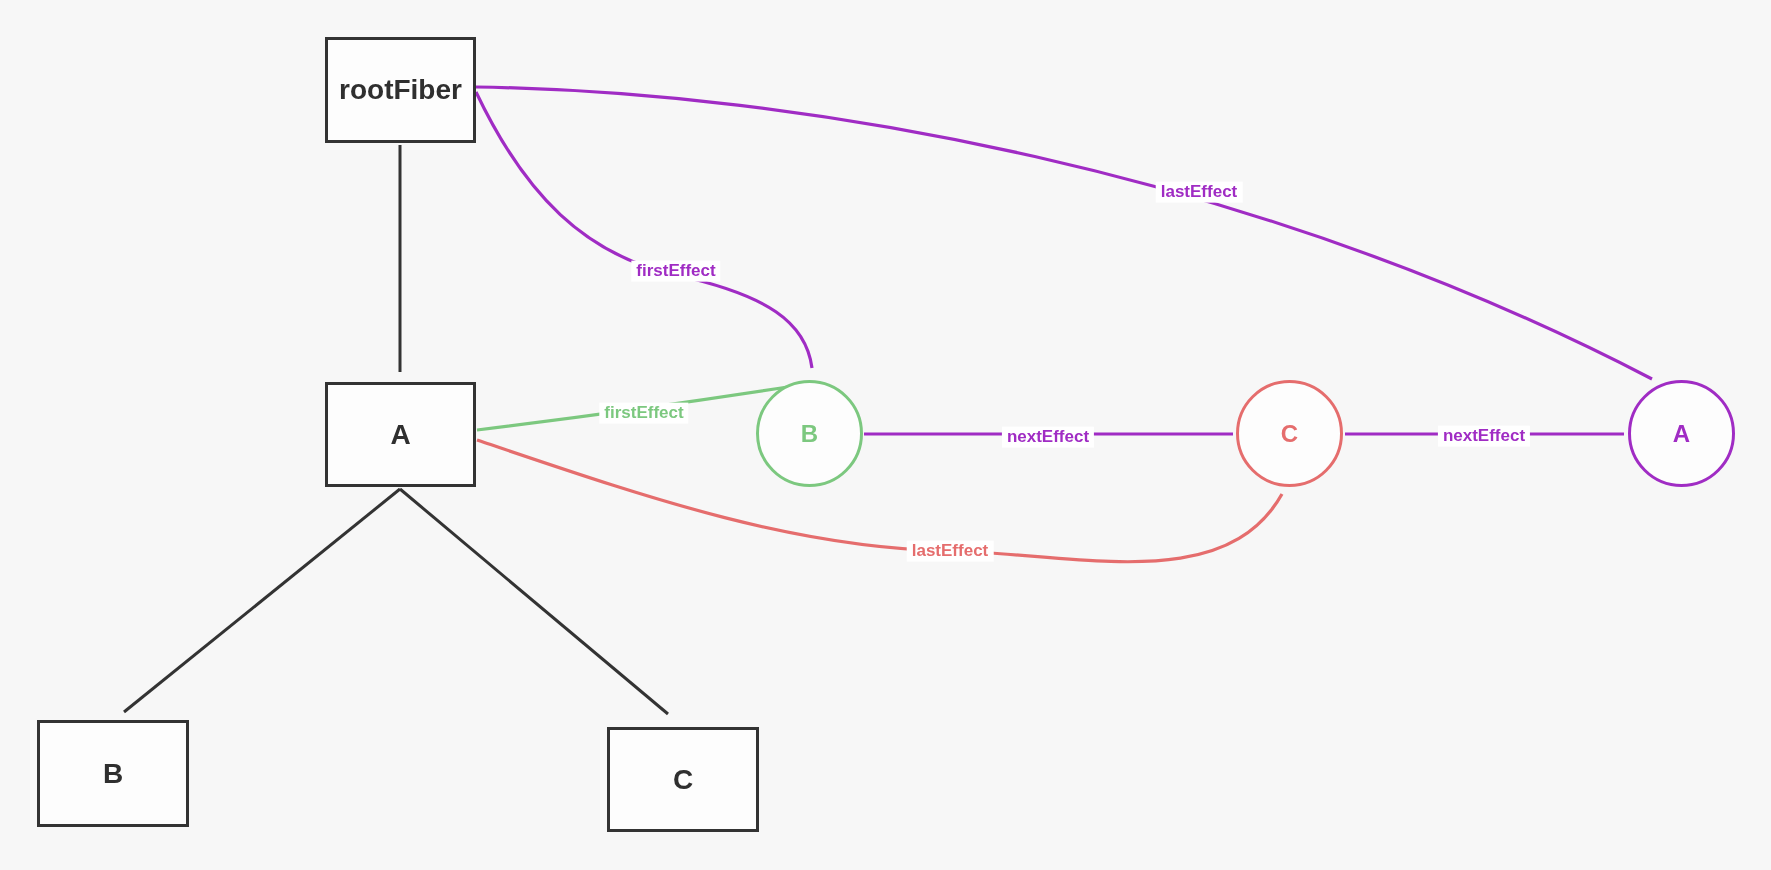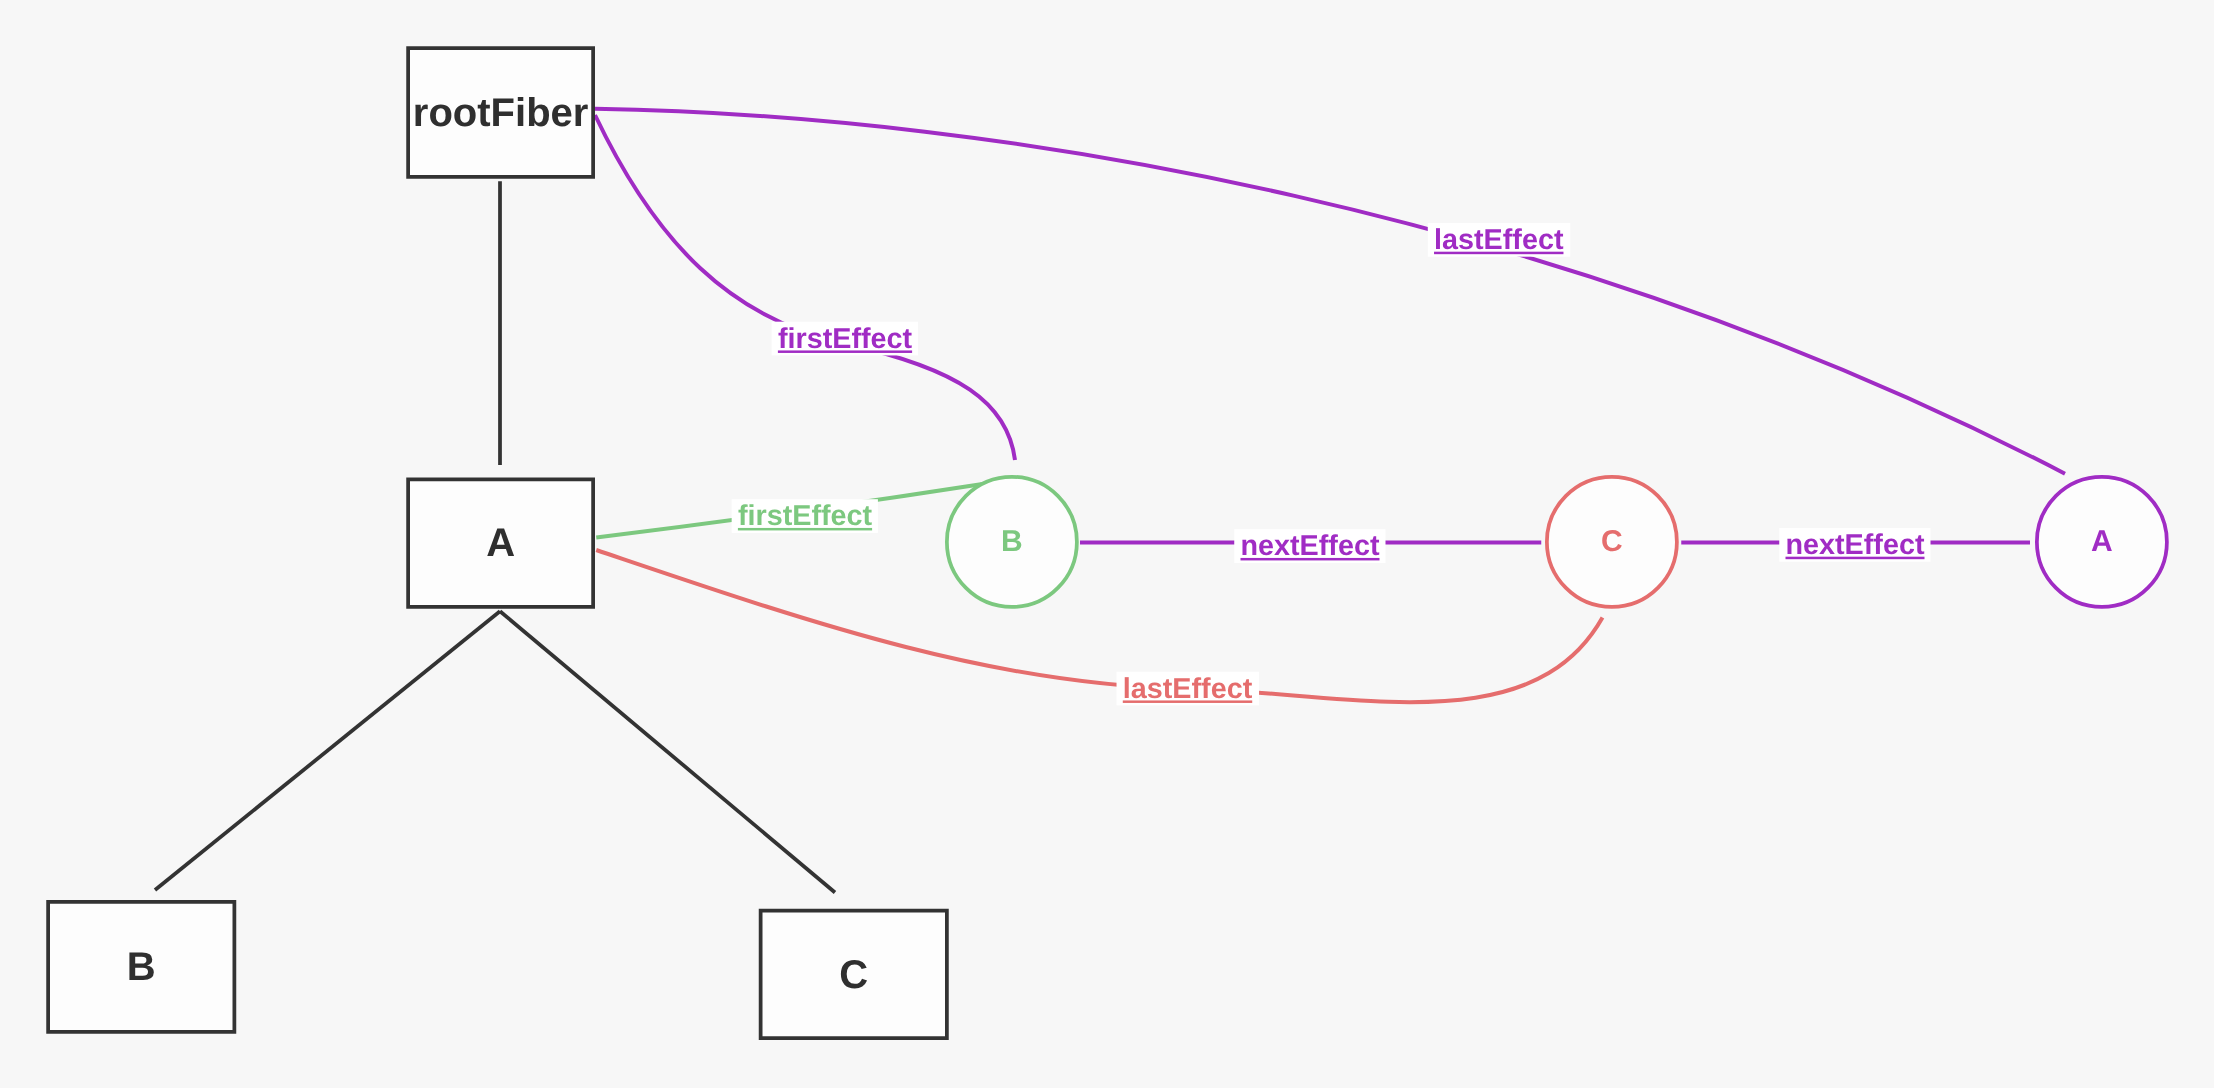--- a/index.html
+++ b/index.html
@@ -19,21 +19,21 @@
   .stroke-red    { stroke: #e56d6d; stroke-width: 3.2; }
 
   .node-box {
     position: absolute;
     box-sizing: border-box;
     background: #fdfdfd;
     border: 3px solid #333333;
     display: flex;
     align-items: center;
     justify-content: center;
-    font-size: 32px;
+    font-size: 28px;
     font-weight: bold;
     color: #2f2f2f;
   }
   .node-circle {
     position: absolute;
     box-sizing: border-box;
     width: 107px;
     height: 107px;
     border-radius: 50%;
     background: #fdfdfd;
@@ -46,25 +46,24 @@
   }
   .circle-green  { border-color: #7cc87f; color: #7cc87f; }
   .circle-red    { border-color: #e56d6d; color: #e56d6d; }
   .circle-purple { border-color: #a02cc4; color: #a02cc4; }
 
   .edge-chip {
     position: absolute;
     transform: translate(-50%, -50%);
     background: #ffffff;
     padding: 1px 5px;
-    font-size: 23px;
+    font-size: 17px;
     font-weight: bold;
     white-space: nowrap;
     line-height: 1.1;
-    text-decoration: underline;
   }
   .chip-purple { color: #a02cc4; }
   .chip-green  { color: #7cc87f; }
   .chip-red    { color: #e56d6d; }
 
   
   #box-rootfiber { left: 325px; top: 37px;  width: 151px; height: 106px; }
   #box-a         { left: 325px; top: 382px; width: 151px; height: 105px; }
   #box-b         { left: 37px;  top: 720px; width: 152px; height: 107px; }
   #box-c         { left: 607px; top: 727px; width: 152px; height: 105px; }

